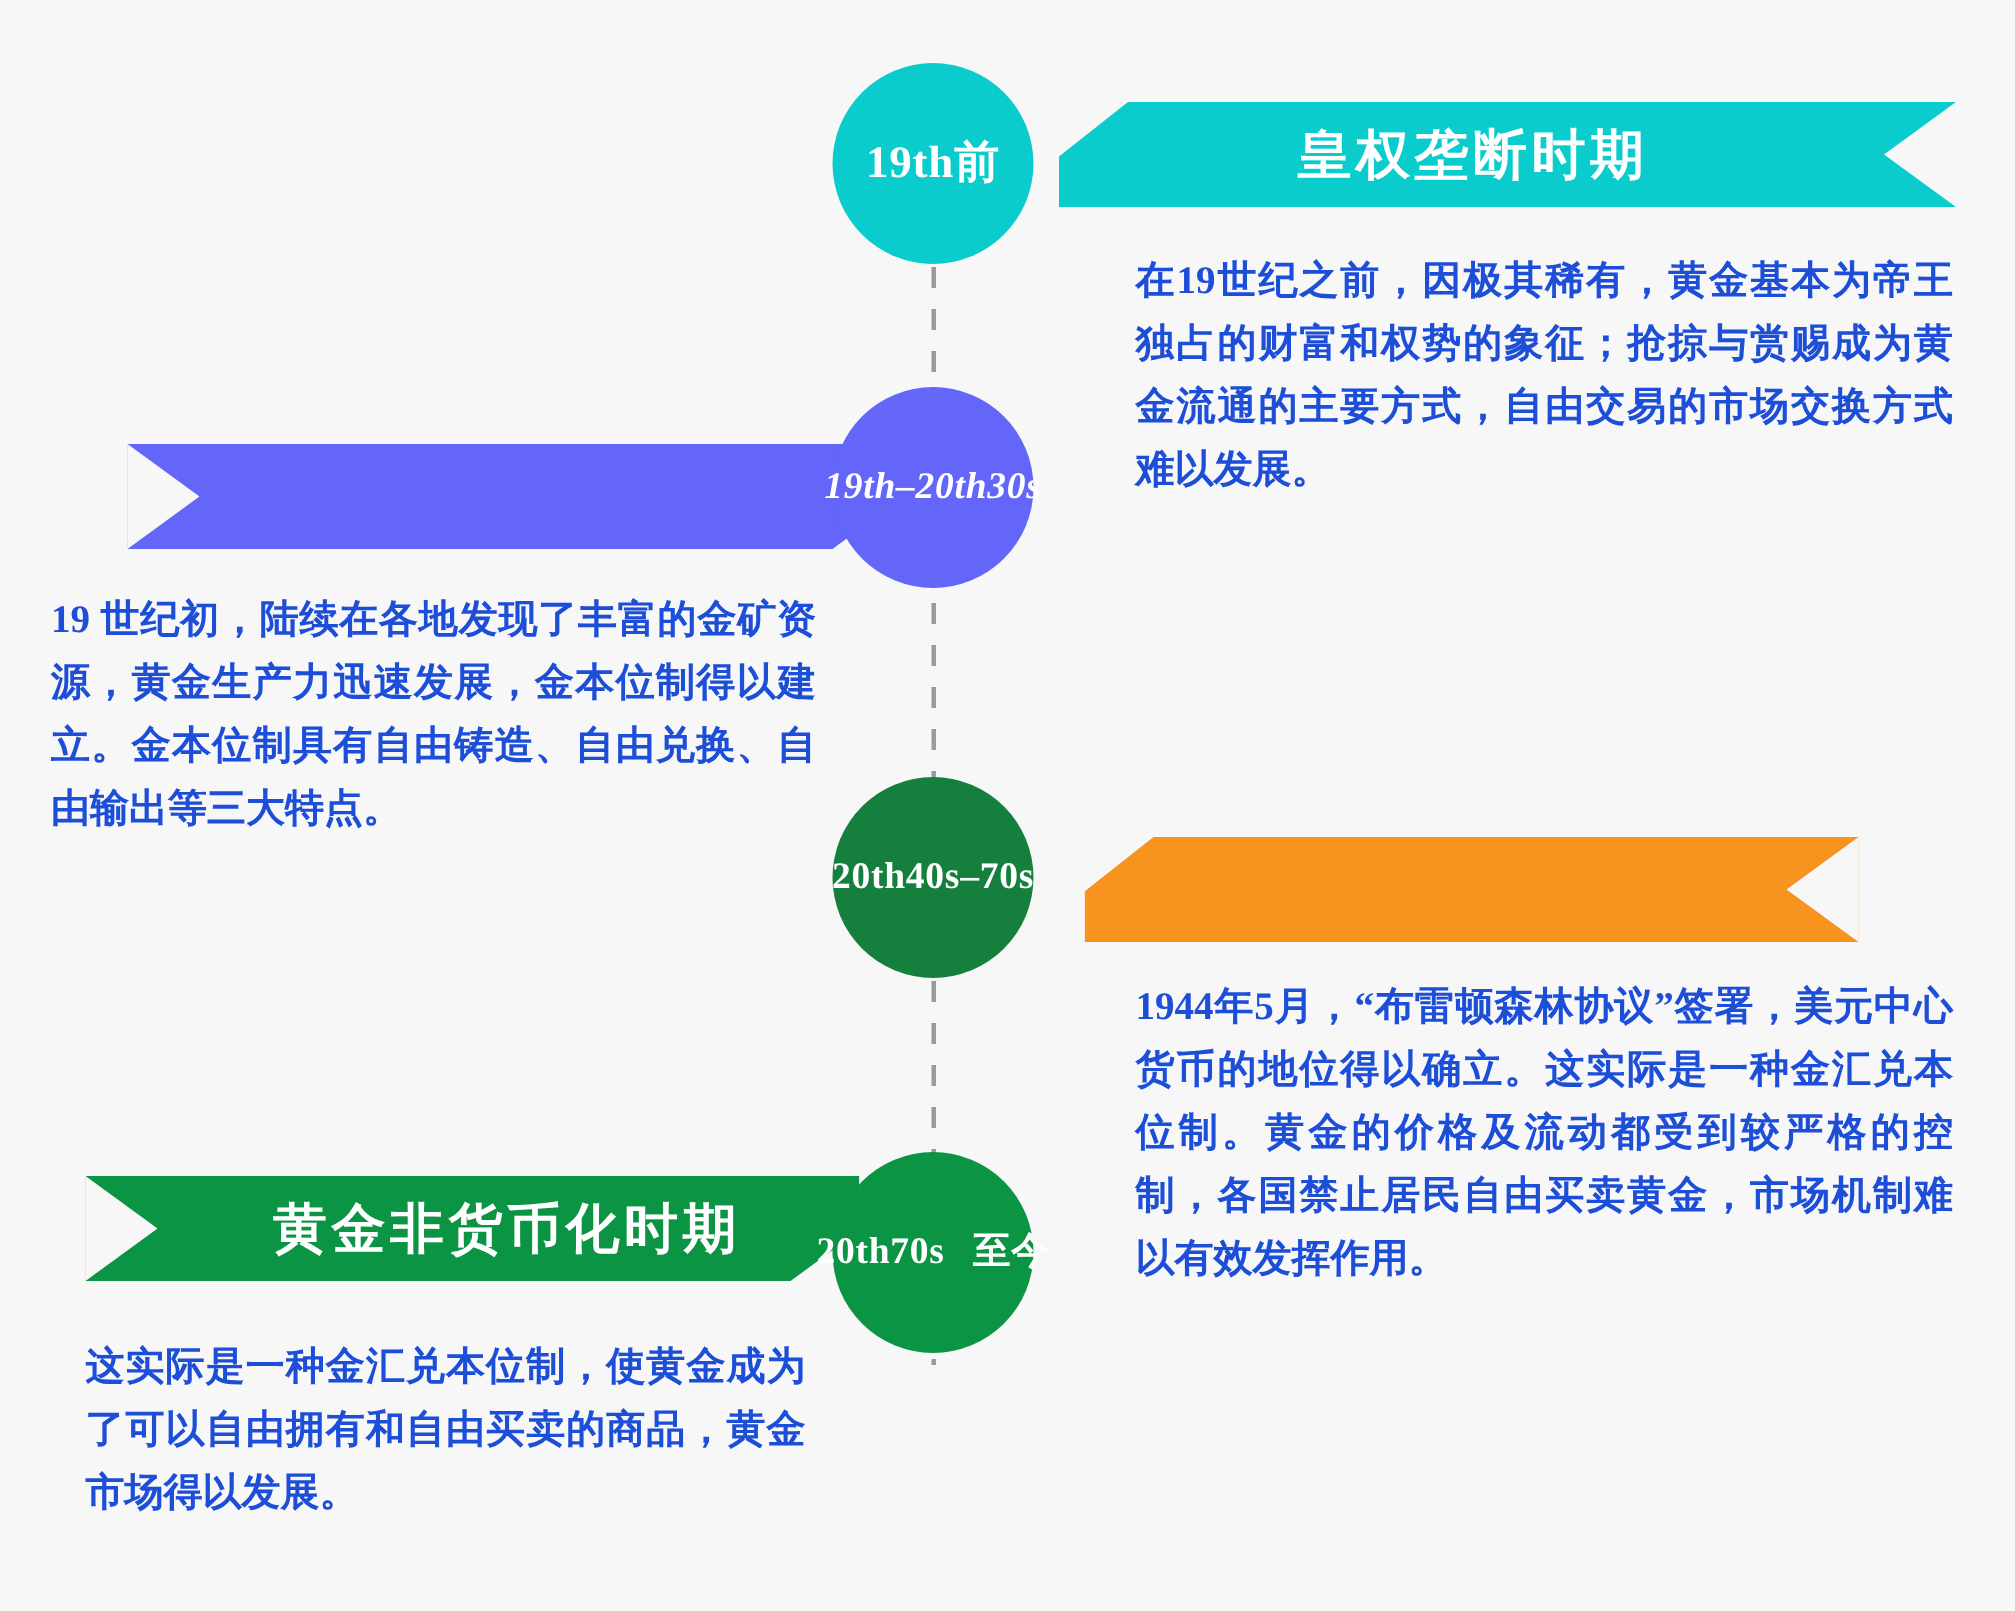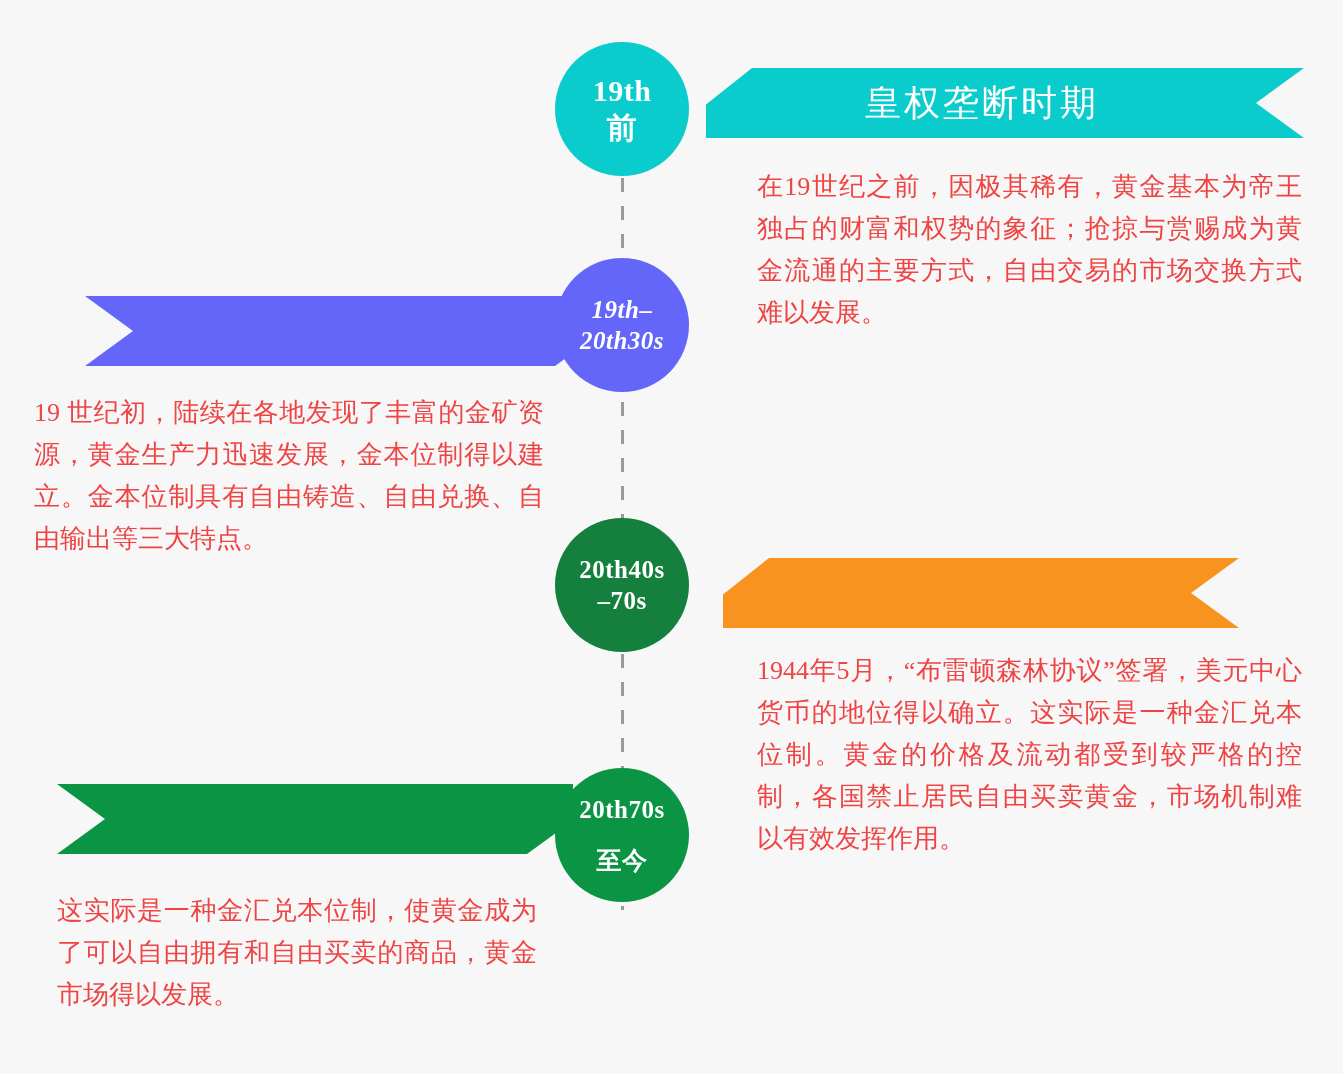--- a/index.html
+++ b/index.html
@@ -28,21 +28,21 @@
     background-repeat: repeat-y;
     z-index: 1;
   }
 
   
   .node {
     position: absolute;
     border-radius: 50%;
     z-index: 3;
     display: flex;
-    flex-direction: column;
+    flex-direction: row;
     align-items: center;
     justify-content: center;
     color: #ffffff;
     font-weight: bold;
     text-align: center;
     line-height: 1.25;
     letter-spacing: .5px;
   }
   .node .l1, .node .l2 { display: block; white-space: nowrap; }
 
@@ -56,21 +56,21 @@
 
   
   .banner {
     position: absolute;
     height: 70px;
     z-index: 2;
     display: flex;
     align-items: center;
     color: #ffffff;
     font-size: 36px;
-    font-weight: normal;
+    font-weight: bold;
     letter-spacing: 3px;
   }
   
   .banner.right {
     clip-path: polygon(0 0, 100% 0, 100% 100%, 0 100%, 0 52%, 46px 0);
     justify-content: center;
     padding-right: 46px;
   }
   .banner.right .notch {
     position: absolute;
@@ -96,23 +96,24 @@
   #banner-1 { left: 706px; top: 68px;  width: 552px; background: #0ACCCC; }
   #banner-2 { left: 85px;  top: 296px; width: 470px; background: #6366F8; }
   #banner-3 { left: 723px; top: 558px; width: 470px; background: #F7931E; }
   #banner-4 { left: 57px;  top: 784px; width: 470px; background: #0B9444; }
 
   
   .para {
     position: absolute;
     font-size: 26px;
     line-height: 1.62;
-    color: #ef4444;
+    color: #1d4ed8;
     text-align: justify;
     z-index: 2;
+    font-weight: bold;
   }
   #para-1 { left: 757px; top: 166px; width: 545px; }
   #para-2 { left: 34px;  top: 392px; width: 510px; }
   #para-3 { left: 757px; top: 650px; width: 545px; }
   #para-4 { left: 57px;  top: 890px; width: 480px; }
 </style>
 </head>
 <body>
 
 <div class="spine"></div>
@@ -141,19 +142,20 @@
 
 <div class="banner left" id="banner-2">
   <span class="notch"></span>
 </div>
 
 <div class="banner right" id="banner-3">
   <span class="notch"></span>
 </div>
 
 <div class="banner left" id="banner-4">
+  <span>黄金非货币化时期</span>
   <span class="notch"></span>
 </div>
 
 <div class="para" id="para-1">在19世纪之前，因极其稀有，黄金基本为帝王独占的财富和权势的象征；抢掠与赏赐成为黄金流通的主要方式，自由交易的市场交换方式难以发展。</div>
 <div class="para" id="para-2">19 世纪初，陆续在各地发现了丰富的金矿资源，黄金生产力迅速发展，金本位制得以建立。金本位制具有自由铸造、自由兑换、自由输出等三大特点。</div>
 <div class="para" id="para-3">1944年5月，“布雷顿森林协议”签署，美元中心货币的地位得以确立。这实际是一种金汇兑本位制。黄金的价格及流动都受到较严格的控制，各国禁止居民自由买卖黄金，市场机制难以有效发挥作用。</div>
 <div class="para" id="para-4">这实际是一种金汇兑本位制，使黄金成为了可以自由拥有和自由买卖的商品，黄金市场得以发展。</div>
 
 </body></html>

